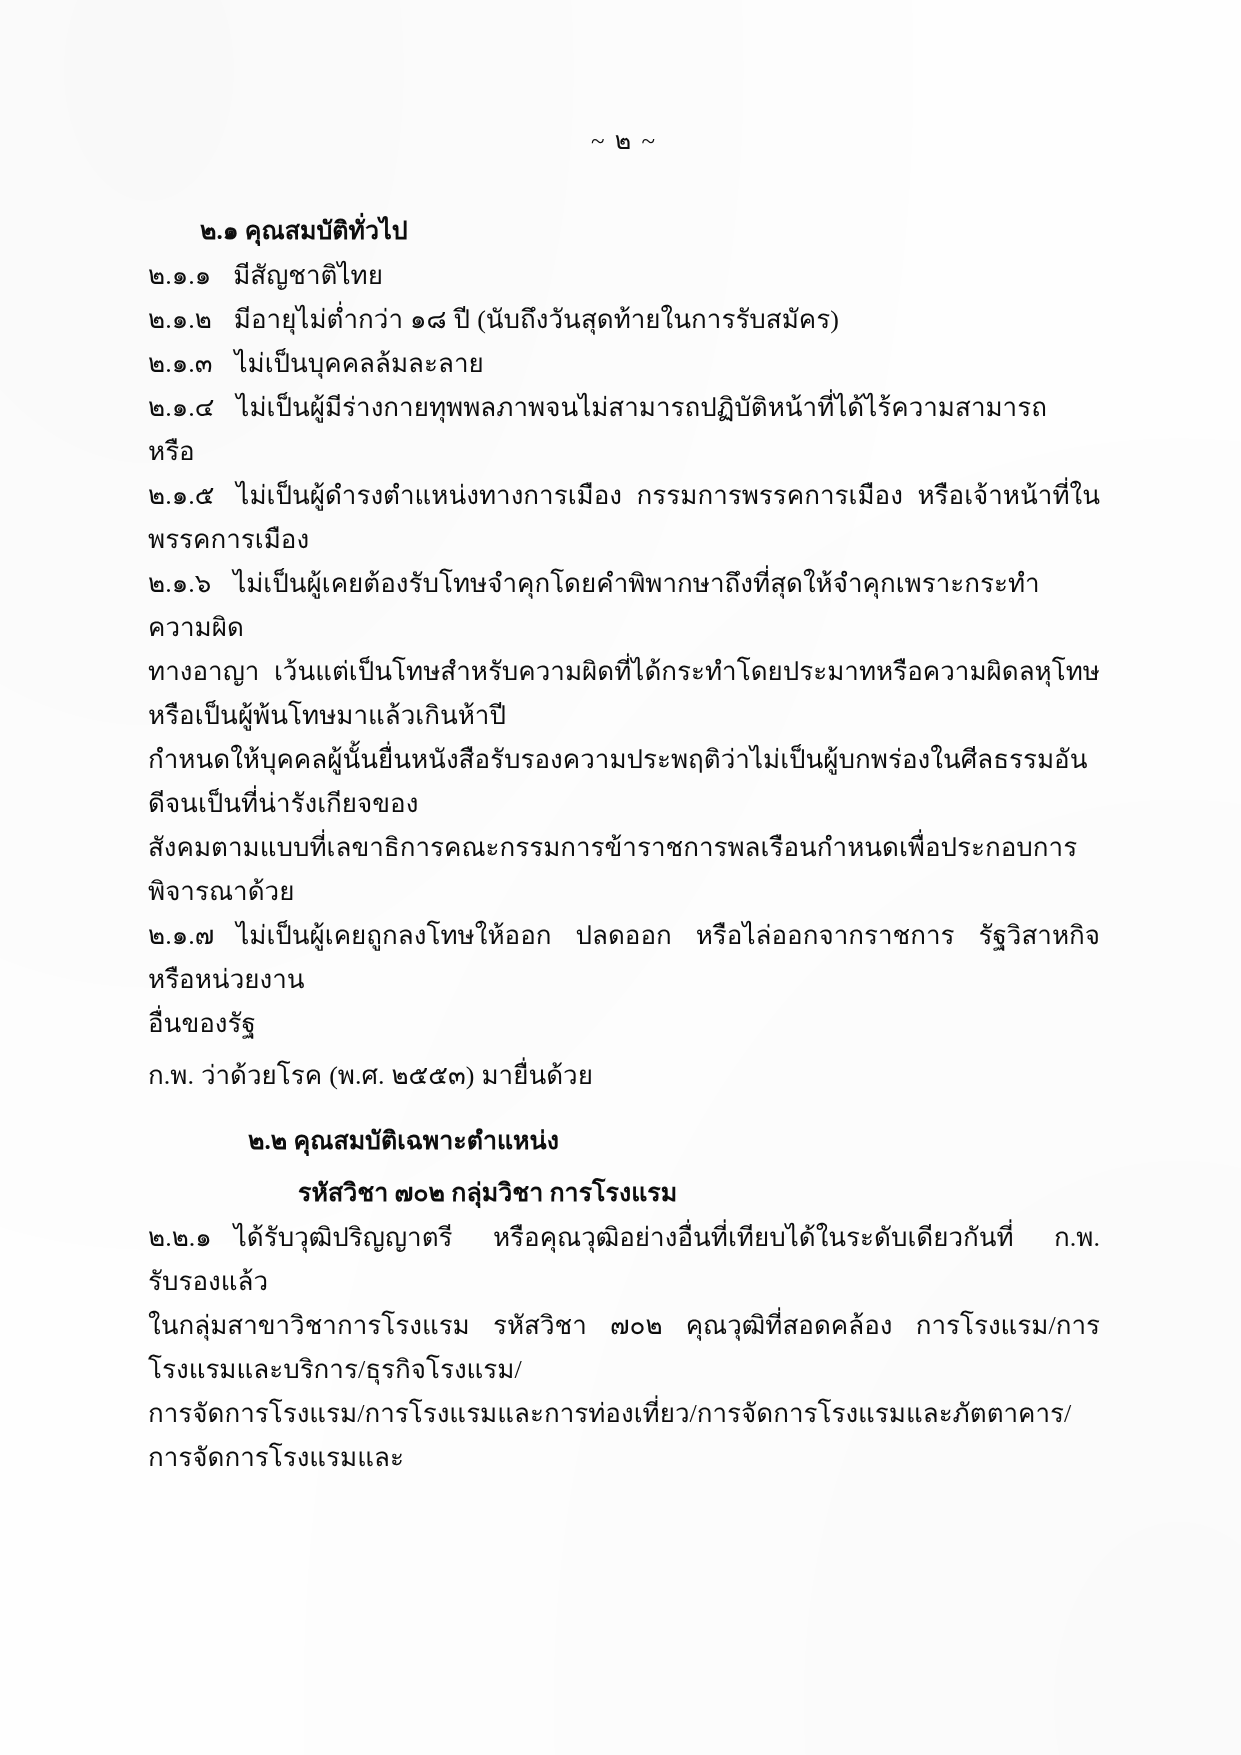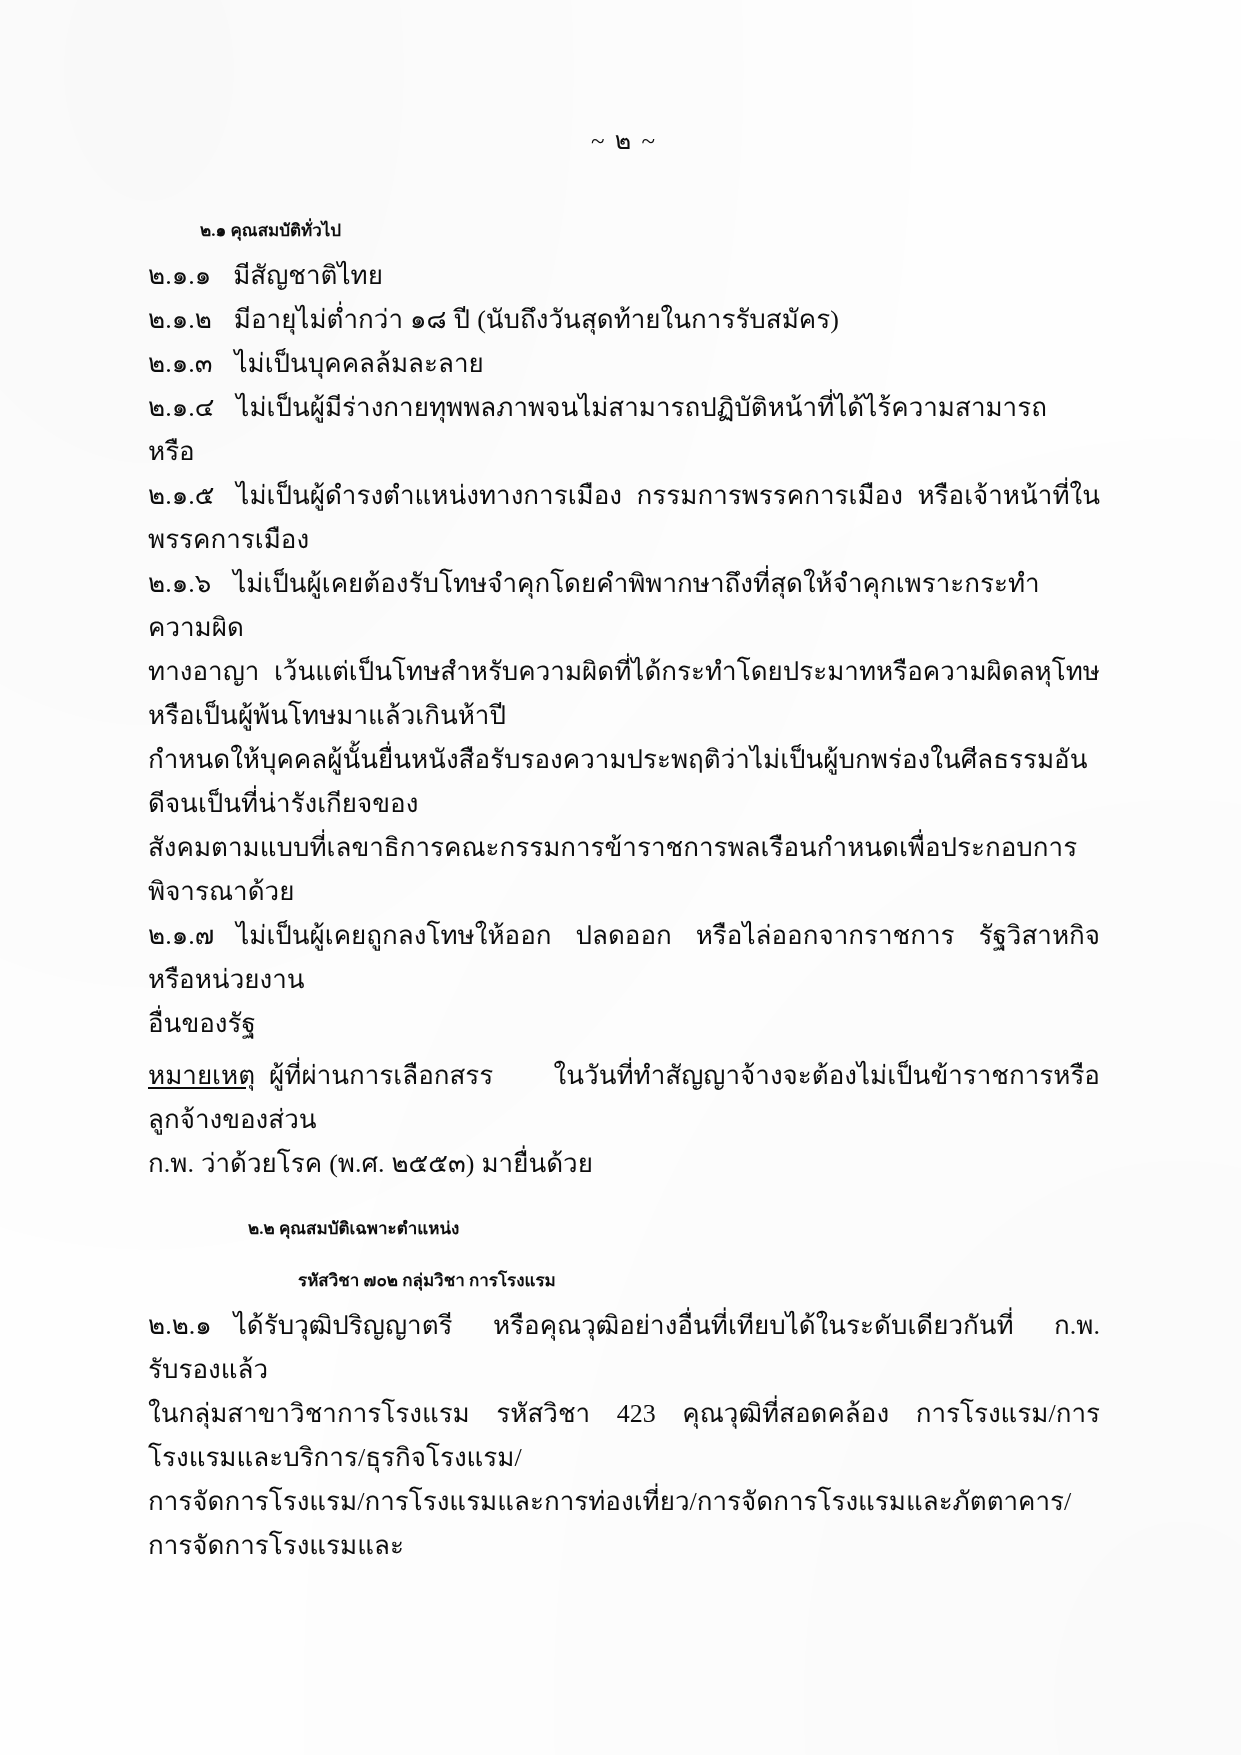--- a/index.html
+++ b/index.html
@@ -59,21 +59,21 @@
   }
   
   .ind-0   { text-indent: 0; }
   .ind-1   { text-indent: 52px; }
   .ind-2   { text-indent: 100px; }
   .ind-3   { text-indent: 150px; }
   .ind-4   { text-indent: 196px; }
 
   .heading-line {
     margin: 0;
-    font-size: 17px;
+    font-size: 25px;
     line-height: 46px;
     font-weight: 600;
   }
   .h-22 { margin-top: 6px; }
 
   .gap-sm { height: 8px; }
   .gap-md { height: 20px; }
 
   .num {
     white-space: nowrap;
@@ -111,27 +111,26 @@
     <p class="block ind-3 justify-last"><span class="num">๒.๑.๖</span><span class="marker-gap-lg"></span><span>ไม่เป็นผู้เคยต้องรับโทษจำคุกโดยคำพิพากษาถึงที่สุดให้จำคุกเพราะกระทำความผิด</span></p>
     <p class="block ind-0 justify-last">ทางอาญา  เว้นแต่เป็นโทษสำหรับความผิดที่ได้กระทำโดยประมาทหรือความผิดลหุโทษ หรือเป็นผู้พ้นโทษมาแล้วเกินห้าปี</p>
     <p class="block ind-0 justify-last">กำหนดให้บุคคลผู้นั้นยื่นหนังสือรับรองความประพฤติว่าไม่เป็นผู้บกพร่องในศีลธรรมอันดีจนเป็นที่น่ารังเกียจของ</p>
     <p class="block ind-0">สังคมตามแบบที่เลขาธิการคณะกรรมการข้าราชการพลเรือนกำหนดเพื่อประกอบการพิจารณาด้วย</p>
 
     <p class="block ind-3 justify-last"><span class="num">๒.๑.๗</span><span class="marker-gap-lg"></span><span>ไม่เป็นผู้เคยถูกลงโทษให้ออก ปลดออก หรือไล่ออกจากราชการ รัฐวิสาหกิจ หรือหน่วยงาน</span></p>
     <p class="block ind-0">อื่นของรัฐ</p>
 
     <div class="gap-sm"></div>
 
-    <p class="block ind-3 justify-last"><span class="underline-label">หมายเหตุ</span><span class="marker-gap"></span><span>ผู้ที่ผ่านการเลือกสรร ในวันที่ทำสัญญาจ้างจะต้องไม่เป็นข้าราชการหรือลูกจ้างของส่วน</span></p>
     <p class="block ind-0">ก.พ. ว่าด้วยโรค (พ.ศ. ๒๕๕๓) มายื่นด้วย</p>
 
     <div class="gap-md"></div>
 
     <p class="heading-line ind-2">๒.๒ คุณสมบัติเฉพาะตำแหน่ง</p>
 
     <p class="heading-line ind-3 h-22">รหัสวิชา ๗๐๒ กลุ่มวิชา การโรงแรม</p>
 
     <p class="block ind-4 justify-last"><span class="num">๒.๒.๑</span><span class="marker-gap-lg"></span><span>ได้รับวุฒิปริญญาตรี หรือคุณวุฒิอย่างอื่นที่เทียบได้ในระดับเดียวกันที่ ก.พ. รับรองแล้ว</span></p>
-    <p class="block ind-0 justify-last">ในกลุ่มสาขาวิชาการโรงแรม รหัสวิชา 423 คุณวุฒิที่สอดคล้อง การโรงแรม/การโรงแรมและบริการ/ธุรกิจโรงแรม/</p>
+    <p class="block ind-0 justify-last">ในกลุ่มสาขาวิชาการโรงแรม รหัสวิชา ๗๐๒ คุณวุฒิที่สอดคล้อง การโรงแรม/การโรงแรมและบริการ/ธุรกิจโรงแรม/</p>
     <p class="block ind-0 justify-last">การจัดการโรงแรม/การโรงแรมและการท่องเที่ยว/การจัดการโรงแรมและภัตตาคาร/การจัดการโรงแรมและ</p>
 
   </div>
 </div>
 
 </body></html>

